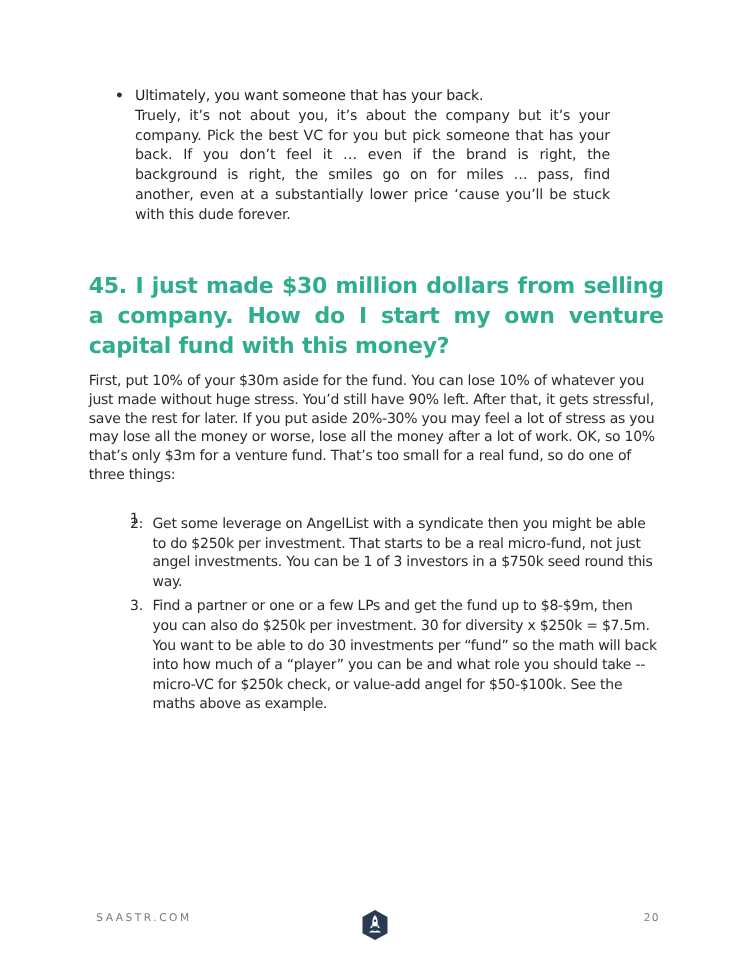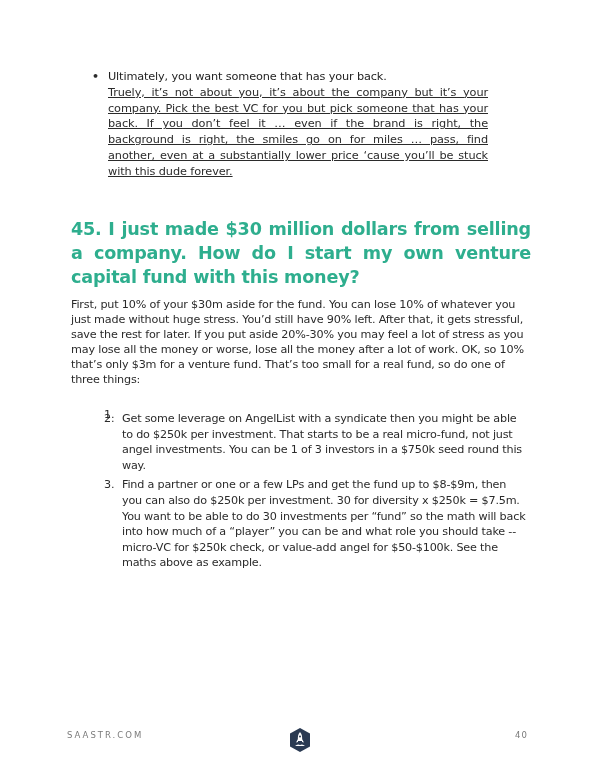--- a/index.html
+++ b/index.html
@@ -11,21 +11,21 @@
     .page { position: absolute; left: 0; top: 0; width: 600px; height: 776px; }
 
     .bullet-block {
       position: absolute; left: 108px; top: 69px; width: 380px;
       font-size: 11.3px; line-height: 15.8px;
     }
     .bullet-dot {
       position: absolute; left: -16px; top: 0; font-size: 11px; font-weight: bold;
     }
     .bullet-title { font-weight: normal; color: #1e1e1e; letter-spacing: -0.15px; }
-    .bullet-body { text-align: justify; letter-spacing: -0.1px; text-decoration: underline; }
+    .bullet-body { text-align: justify; letter-spacing: -0.1px; }
 
     .heading {
       position: absolute; left: 71px; top: 217px; width: 460px;
       color: #2eae8e; font-weight: bold; font-size: 17.6px; line-height: 24px;
       text-align: justify; letter-spacing: -0.2px; margin: 0;
     }
 
     .intro {
       position: absolute; left: 71px; top: 297px; width: 460px;
       font-size: 11.2px; line-height: 15px; margin: 0; letter-spacing: -0.18px;
@@ -33,21 +33,21 @@
 
     .list {
       position: absolute; left: 104px; top: 407px; width: 424px;
       margin: 0; padding: 0; list-style: none;
       font-size: 11.2px; line-height: 15.6px; letter-spacing: -0.2px;
     }
     .list-item { position: relative; padding-left: 18px; margin-bottom: 4px; }
     .list-num { position: absolute; left: 0; top: 0; }
 
     .footer-left {
-      position: absolute; left: 67px; top: 730px;
+      position: absolute; left: 77px; top: 730px;
       font-size: 8.5px; letter-spacing: 2px; color: #7a7a7a;
     }
     .footer-logo { position: absolute; left: 289px; top: 727px; width: 22px; height: 26px; }
     .footer-right {
       position: absolute; left: 515px; top: 730px;
       font-size: 8.5px; letter-spacing: 1px; color: #7a7a7a;
     }
   </style>
 </head>
 <body>
@@ -83,15 +83,15 @@
   <div class="footer-logo">
     <svg width="22" height="26" viewBox="0 0 22 26">
       <polygon points="11,1 21,6.5 21,19.5 11,25 1,19.5 1,6.5" fill="#2a3a52"></polygon>
       <path d="M11,5 C13,7 13.5,10 13,14 L9,14 C8.5,10 9,7 11,5 Z" fill="#ffffff"></path>
       <path d="M9,12 L7,15.5 L9,15 Z M13,12 L15,15.5 L13,15 Z" fill="#ffffff"></path>
       <circle cx="11" cy="9.5" r="1" fill="#2a3a52"></circle>
       <path d="M6,19 Q8.5,16.5 11,18 Q13.5,16.5 16,19 Z" fill="#ffffff"></path>
     </svg>
   </div>
 
-  <div class="footer-right">40</div>
+  <div class="footer-right">20</div>
 
 </div>
 
 </body></html>

